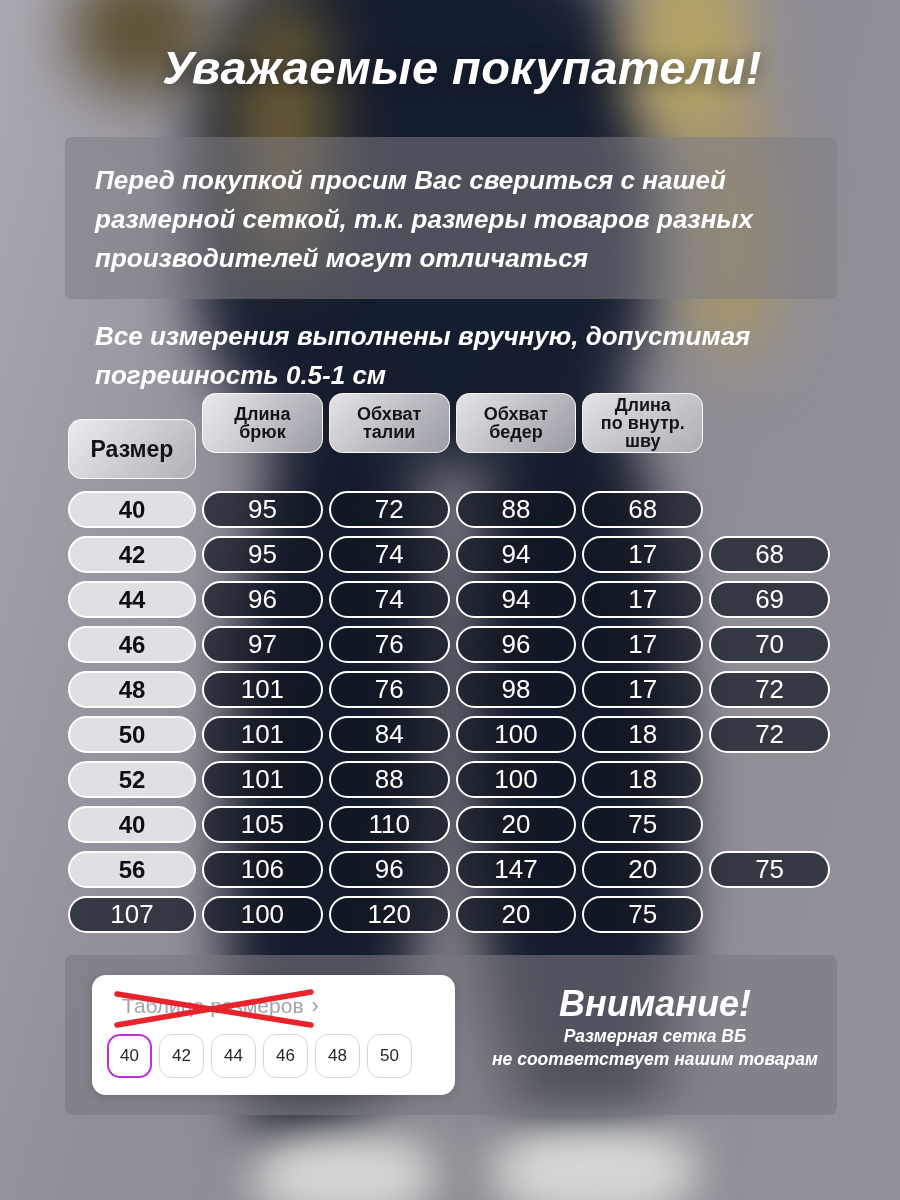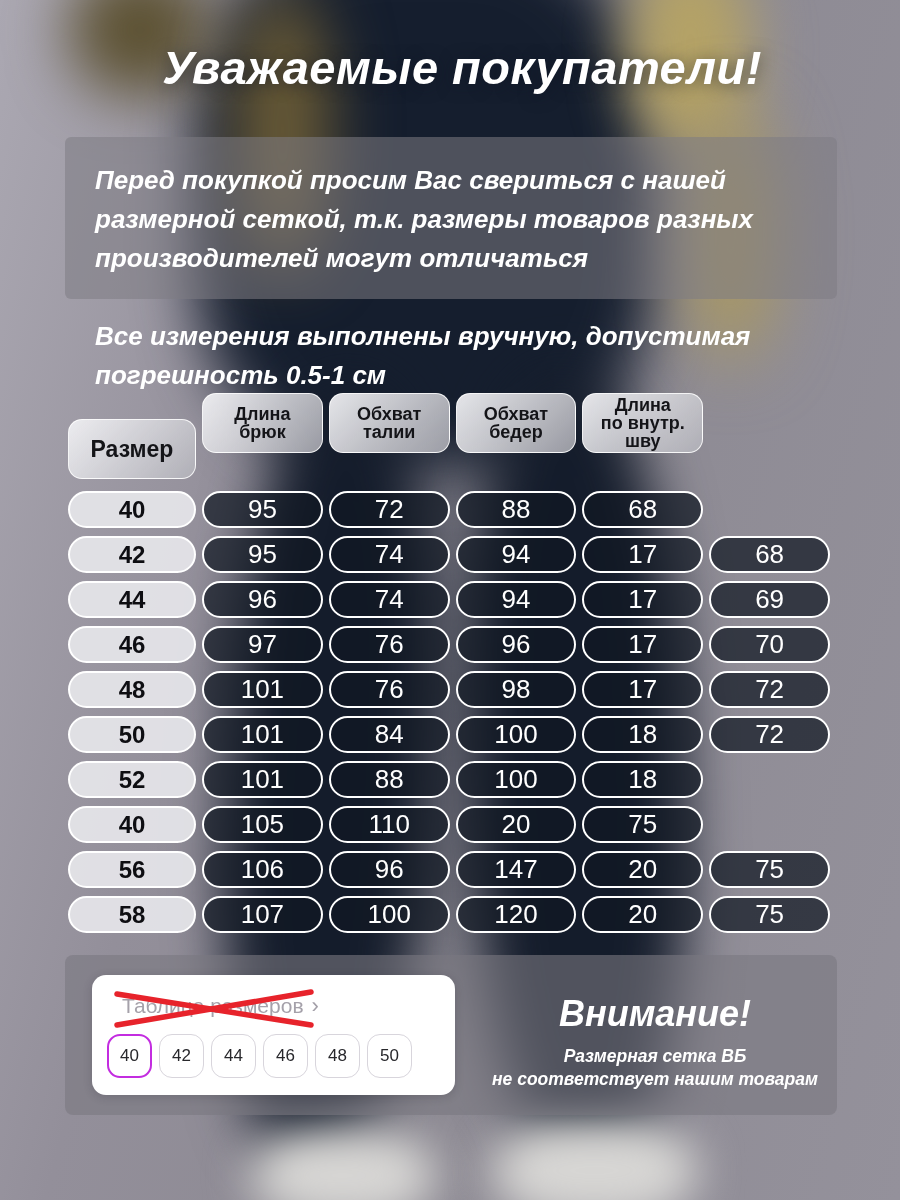--- a/index.html
+++ b/index.html
@@ -69,21 +69,21 @@
   .link-row .chevron{margin-left:8px;color:#a39fa8;font-size:22px;}
   .red-cross{position:absolute;left:20px;top:8px;width:204px;height:52px;pointer-events:none;}
   .size-buttons{position:absolute;left:15px;top:59px;display:flex;gap:7px;}
   .size-btn{
     width:45px;height:44px;border-radius:13px;border:1.5px solid #d8d5dc;background:#fff;
     display:flex;align-items:center;justify-content:center;
     font-size:17px;color:#28282c;box-sizing:border-box;
   }
   .size-btn.selected{border:2px solid #c32ce0;}
   .warning{position:absolute;left:415px;top:28px;width:350px;text-align:center;color:#fff;}
-  .warning-title{font-size:36px;font-weight:700;font-style:italic;margin:10px;}
+  .warning-title{font-size:36px;font-weight:700;font-style:italic;margin:0;}
   .warning-sub{font-size:17.5px;font-style:italic;font-weight:600;line-height:23px;}
 </style>
 </head>
 <body>
 
 <div class="canvas">
 
   <div class="bg">
     <div class="blob blob-hips"></div>
     <div class="blob blob-left-leg"></div>
@@ -180,21 +180,20 @@
         </div>
         <div class="grid6">
           <div class="cell cell-size">56</div>
           <div class="cell cell-data">106</div>
           <div class="cell cell-data">96</div>
           <div class="cell cell-data">147</div>
           <div class="cell cell-data">20</div>
           <div class="cell cell-data">75</div>
         </div>
         <div class="grid6">
-          <div class="cell cell-size">58</div>
           <div class="cell cell-data">107</div>
           <div class="cell cell-data">100</div>
           <div class="cell cell-data">120</div>
           <div class="cell cell-data">20</div>
           <div class="cell cell-data">75</div>
         </div>
       </div>
   </div>
 
   <div class="footer-panel">

